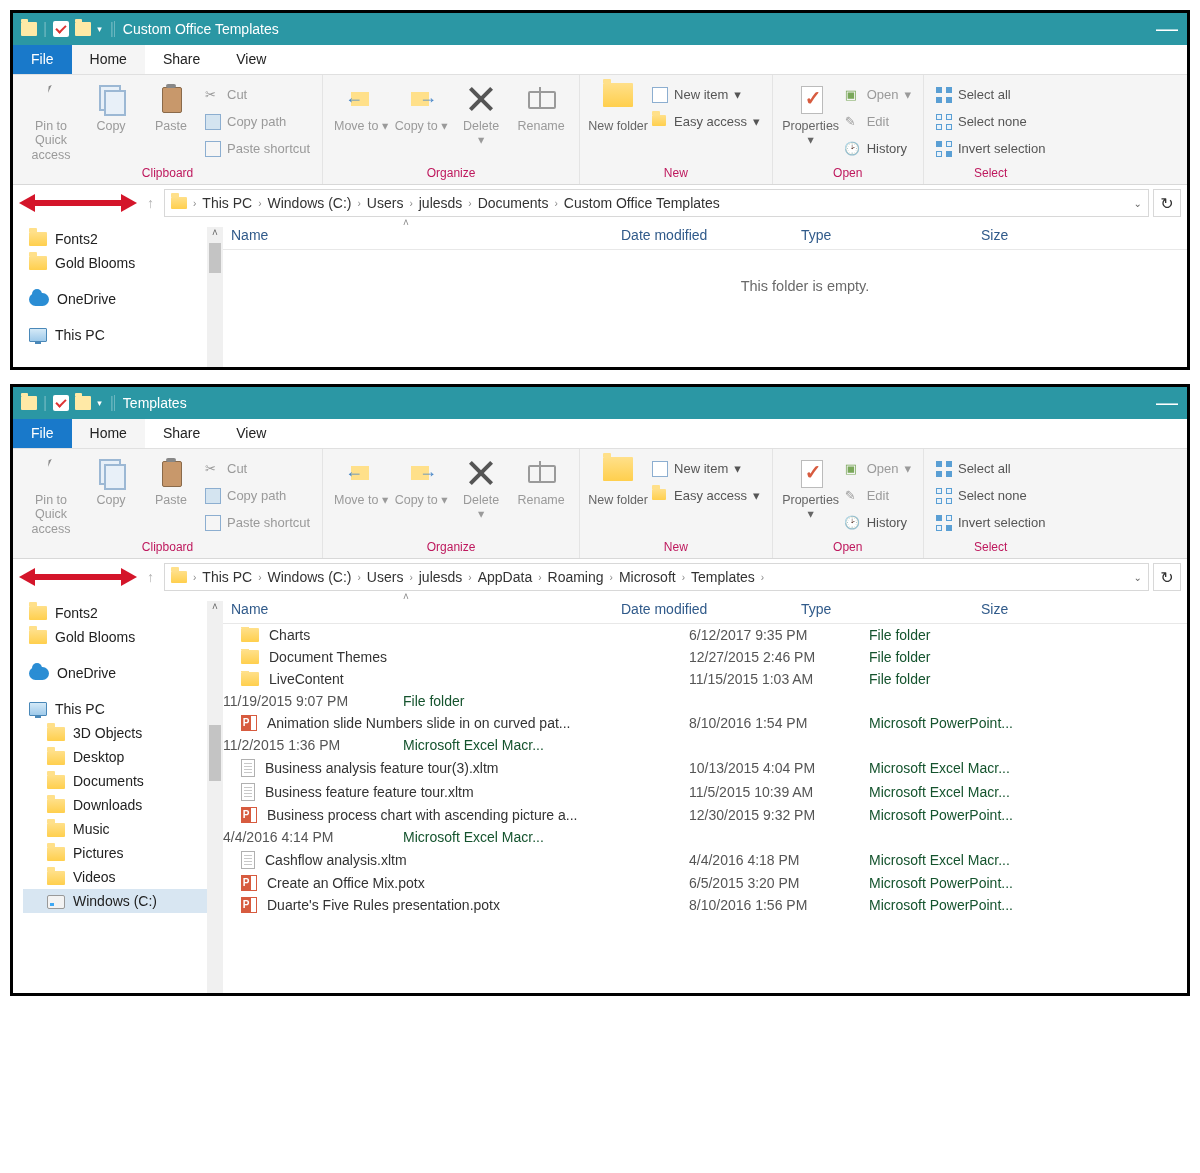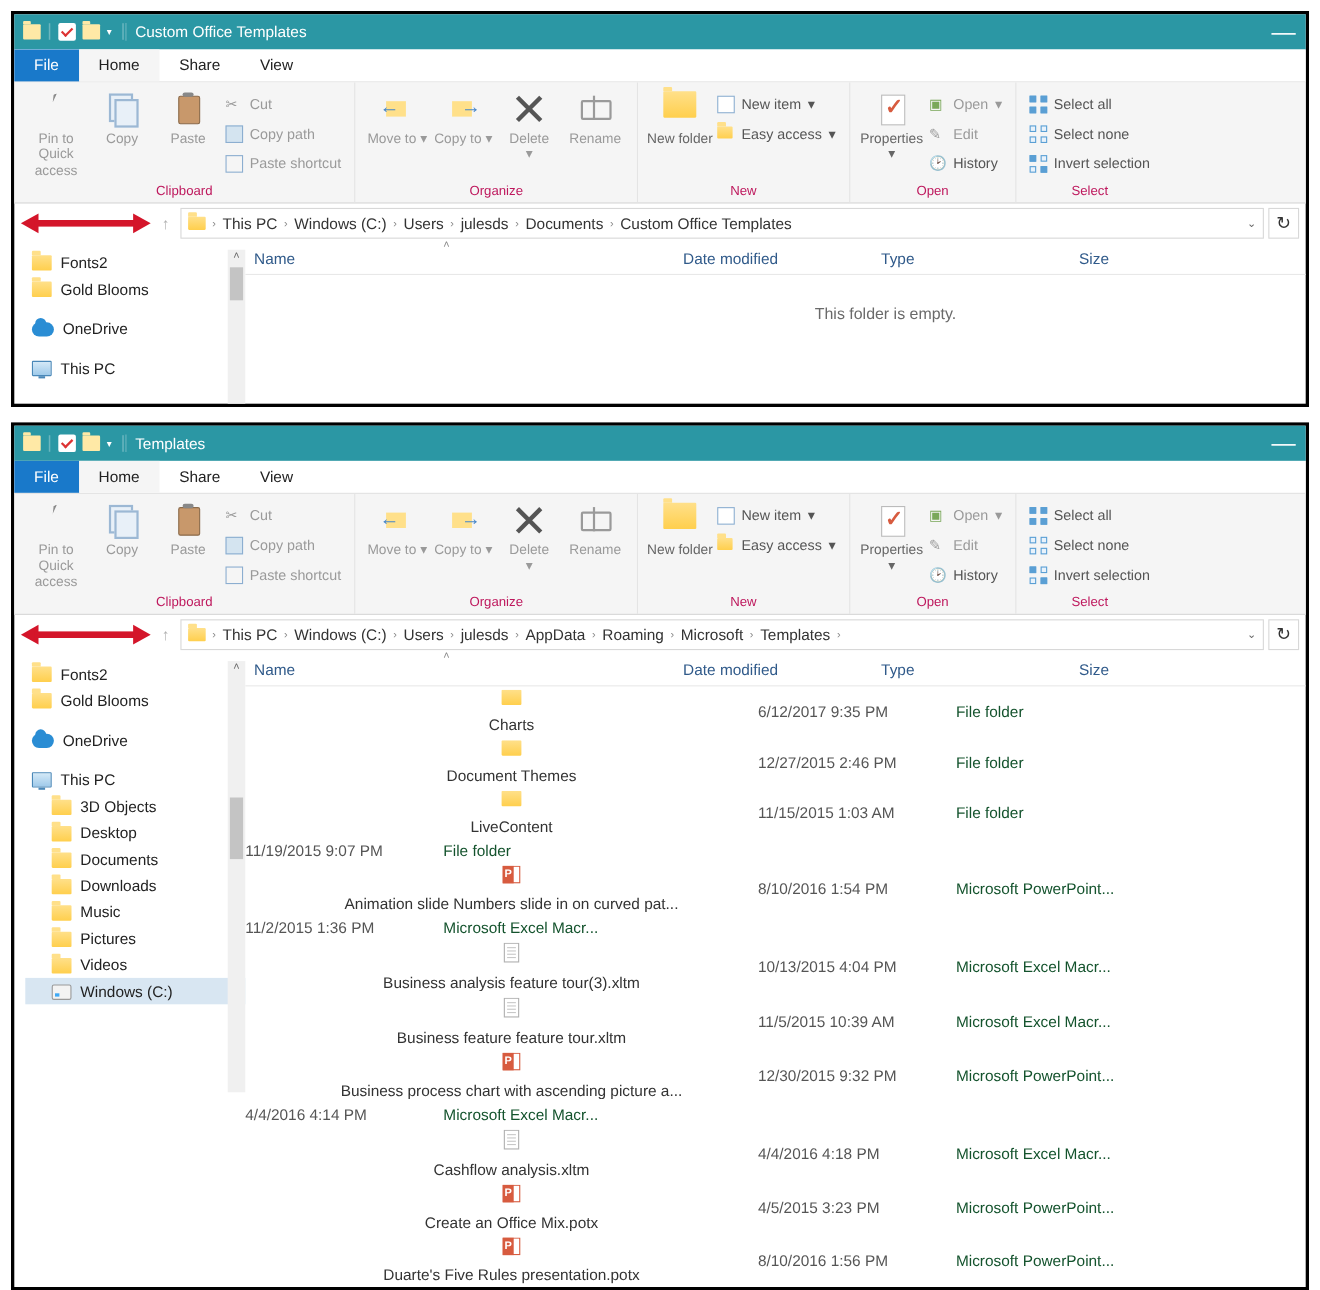--- a/index.html
+++ b/index.html
@@ -51,21 +51,21 @@
   .sb-item { display:flex; align-items:center; gap:8px; padding:4px 6px; white-space:nowrap;}
   .sb-item.indent { padding-left:24px;align-items:flex-end;}
   .sb-item.selected { background:#d8e6f2;}
   .filepane { flex:1; font-size:14px;}
   .cols { display:flex; border-bottom:1px solid #e8e8e8; color:#305a8a; padding:6px 0;}
   .cols > div { padding:0 8px;}
   .col-name{ width:390px; position:relative;} .col-date{width:180px;} .col-type{width:180px;} .col-size{flex:1;}
   .col-name .sort { position:absolute; left:180px; top:-10px; font-size:10px; color:#888;}
   .empty { text-align:center; color:#6a6a6a; padding:28px 0 40px 200px; font-size:14.5px;}
   .row-file { display:flex; align-items:center; padding:3px 0; color:#333;}
-  .row-file .c-name{ width:466px; padding-left:18px; display:flex; align-items:center; gap:10px; white-space:nowrap; overflow:hidden; text-overflow:ellipsis;flex-direction:column;}
+  .row-file .c-name{ width:466px; padding-left:18px; display:flex; align-items:center; gap:10px; white-space:nowrap; overflow:hidden; text-overflow:ellipsis;}
   .row-file .c-date{ width:180px; color:#555;} .row-file .c-type{ width:200px; color:#14532d; white-space:nowrap; overflow:hidden; text-overflow:ellipsis;} .row-file .c-size{flex:1;}
   
   .ico-folder { width:18px; height:14px; background:linear-gradient(#ffe08a,#ffcf4d); border-radius:1px; position:relative; display:inline-block;}
   .ico-folder::before{content:"";position:absolute;top:-4px;left:0;width:8px;height:4px;background:#ffe08a;border-radius:1px 1px 0 0;}
   .ico-onedrive{ width:20px;height:13px; background:#2a8dd4; border-radius:7px; display:inline-block; position:relative;}
   .ico-onedrive::before{content:"";position:absolute;width:10px;height:10px;background:#2a8dd4;border-radius:50%;top:-4px;left:3px;}
   .ico-monitor{ width:18px;height:14px; border:1px solid #4a88b8; background:linear-gradient(#d4e9f7,#9fcaea); display:inline-block; position:relative; border-radius:1px;}
   .ico-monitor::after{content:"";position:absolute;bottom:-3px;left:5px;width:6px;height:2px;background:#4a88b8;}
   .ico-drive{ width:18px;height:14px; background:#f3f3f3;border:1px solid #999;display:inline-block;position:relative;border-radius:2px;}
   .ico-drive::before{content:"";position:absolute;left:2px;bottom:2px;width:4px;height:3px;background:#3fa9f5;}
@@ -627,21 +627,21 @@
             </div>
       <div class="c-date">4/4/2016 4:18 PM</div>
       <div class="c-type">Microsoft Excel Macr...</div>
       <div class="c-size"></div>
     </div>
           <div class="row-file">
       <div class="c-name">
               <span class="ico-ppt"></span>
               <span>Create an Office Mix.potx</span>
             </div>
-      <div class="c-date">4/5/2015 3:23 PM</div>
+      <div class="c-date">6/5/2015 3:20 PM</div>
       <div class="c-type">Microsoft PowerPoint...</div>
       <div class="c-size"></div>
     </div>
           <div class="row-file">
       <div class="c-name">
               <span class="ico-ppt"></span>
               <span>Duarte's Five Rules presentation.potx</span>
             </div>
       <div class="c-date">8/10/2016 1:56 PM</div>
       <div class="c-type">Microsoft PowerPoint...</div>

